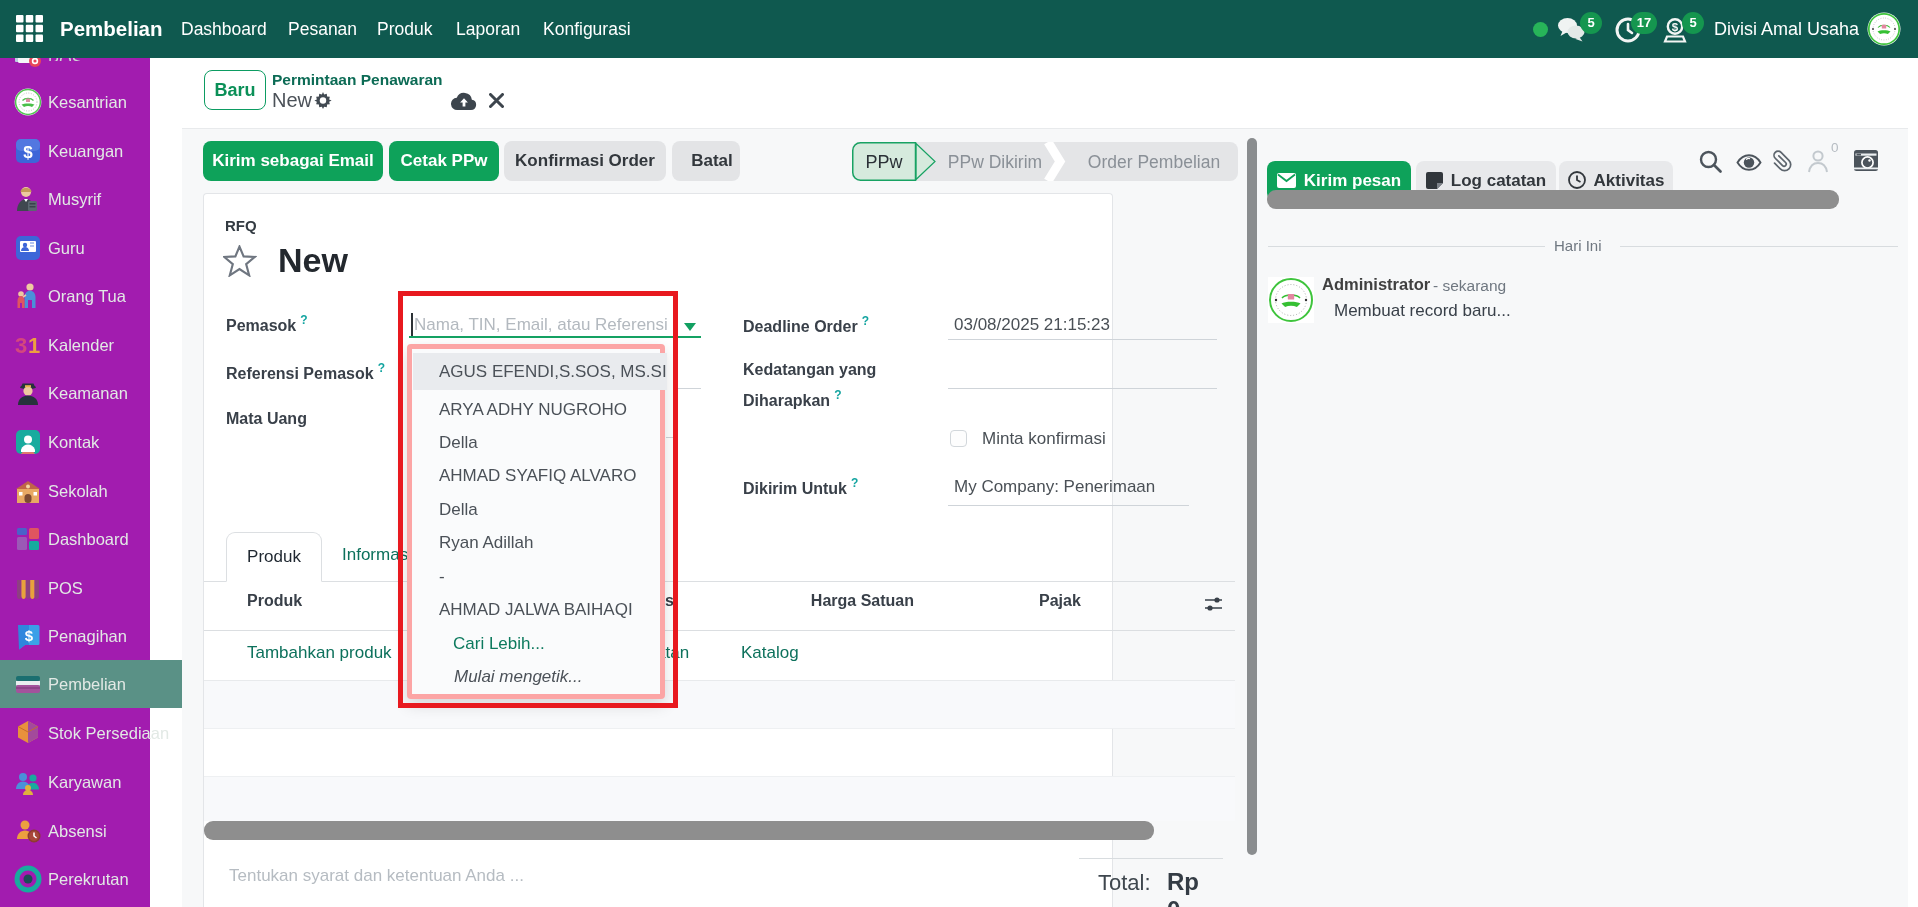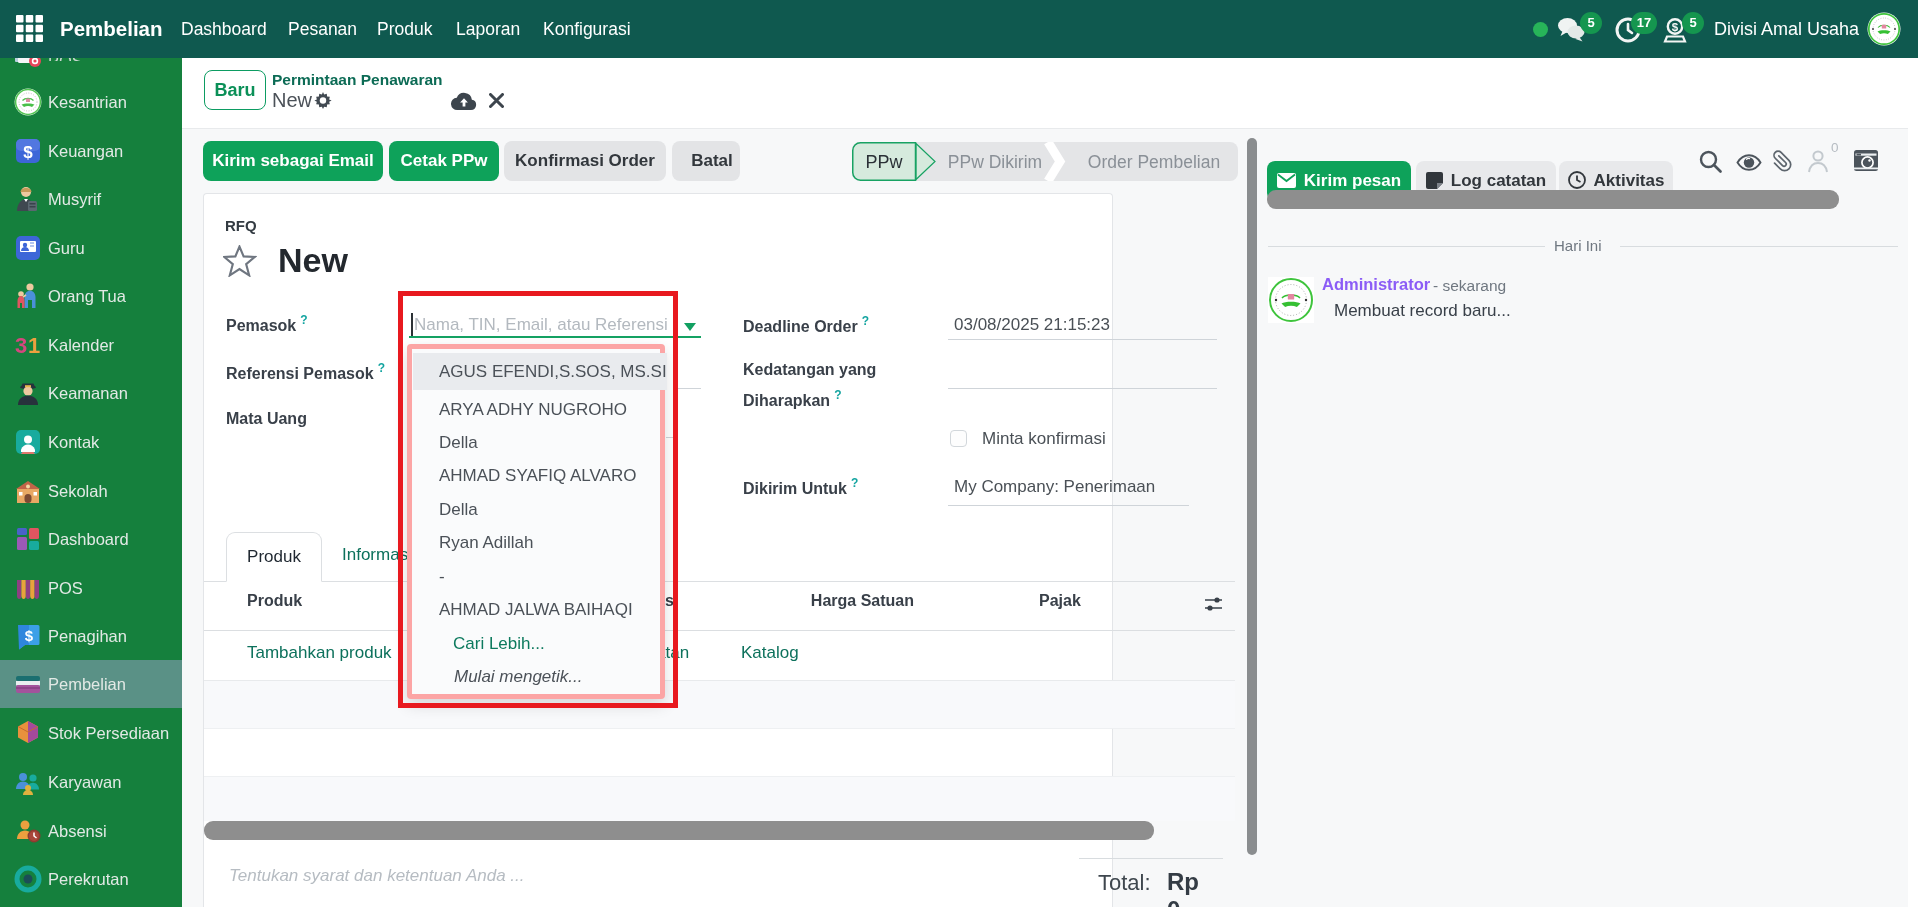--- a/index.html
+++ b/index.html
@@ -5,21 +5,21 @@
 *{margin:0;padding:0;box-sizing:border-box;}
 html,body{width:1918px;height:907px;overflow:hidden;}
 body{font-family:"Liberation Sans",sans-serif;background:#fff;}
 #root{position:relative;width:1918px;height:907px;}
 .abs{position:absolute;}
 
 #navbar{position:absolute;left:0;top:0;width:1918px;height:58px;background:#0f594f;z-index:30;}
 .navmenu{position:absolute;top:0;height:58px;line-height:58px;color:#fff;font-size:17.5px;}
 .badge{position:absolute;background:#15964f;color:#fff;font-weight:bold;font-size:13px;border-radius:11px;height:22px;min-width:22px;text-align:center;line-height:22px;z-index:2;}
 
-#sidebar{position:absolute;left:0;top:58px;width:182px;height:849px;background:#15803d;z-index:20;}
+#sidebar{position:absolute;left:0;top:58px;width:150px;height:849px;background:#a21caf;z-index:20;}
 .sitem{position:absolute;left:0;width:182px;height:49px;}
 .sitem .lbl{position:absolute;left:48px;top:50%;transform:translateY(-50%);color:#e2e9e5;font-size:16.5px;white-space:nowrap;}
 .sitem .ico{position:absolute;left:14px;top:50%;transform:translateY(-50%);width:28px;height:28px;}
 
 #crumbbar{position:absolute;left:182px;top:58px;width:1736px;height:71px;background:#fff;border-bottom:1px solid #e8eaec;z-index:5;}
 #mainbg{position:absolute;left:182px;top:129px;width:1736px;height:778px;background:#f7f8f9;}
 .btn{position:absolute;top:141px;height:40px;border-radius:8px;font-size:17px;font-weight:bold;text-align:center;line-height:40px;}
 .btn-green{background:#0ea25a;color:#fff;}
 .btn-gray{background:#e3e4e6;color:#32373c;}
 
@@ -348,21 +348,21 @@
   <div class="glink" style="left:248px;top:449px;">Tambahkan bagian dan catatan</div>
   <div class="glink" style="left:537px;top:449px;">Katalog</div>
   <div class="abs" style="left:0px;top:486px;width:1031px;height:1px;background:#e8eaec;"></div>
   <div class="abs" style="left:0px;top:487px;width:1031px;height:47px;background:#f8f9fb;"></div>
   <div class="abs" style="left:0px;top:534px;width:1031px;height:1px;background:#eef0f2;"></div>
   <div class="abs" style="left:0px;top:583px;width:1031px;height:44px;background:#f8f9fb;"></div>
   <div class="abs" style="left:0px;top:582px;width:1031px;height:1px;background:#eef0f2;"></div>
 
   <div class="abs" style="left:0px;top:627px;width:950px;height:19px;background:#8e8e8e;border-radius:9px;"></div>
   <div class="abs" style="left:875px;top:664px;width:144px;height:1px;background:#d8dcdf;"></div>
-  <div class="fval" style="left:25px;top:672px;color:#b6bcc2;font-style:italic;">Tentukan syarat dan ketentuan Anda ...</div>
+  <div class="fval" style="left:25px;top:672px;color:#b6bcc2;">Tentukan syarat dan ketentuan Anda ...</div>
   <div class="abs" style="left:894px;top:676px;font-size:22px;color:#3f474e;">Total:</div>
   <div class="abs" style="left:963px;top:674px;font-size:24px;font-weight:bold;color:#343c45;">Rp 0</div>
 </div>
 <div id="chatter">
   <div class="cbtn" style="left:5px;width:144px;background:#0ea25a;color:#fff;">
     <svg style="vertical-align:-2px;margin-right:8px;" width="19" height="15" viewBox="0 0 19 15">
           <rect x="0" y="0" width="19" height="15" rx="2" fill="#fff"></rect>
           <path d="M1 1.5l8.5 6.5L18 1.5" fill="none" stroke="#0ea25a" stroke-width="1.8"></path>
         </svg>Kirim pesan</div>
   <div class="cbtn" style="left:154px;width:140px;background:#e8e9eb;color:#32373c;">
@@ -412,21 +412,21 @@
   <svg class="abs" style="left:6px;top:148px;" width="46" height="46" viewBox="0 0 46 46">
         <rect width="46" height="46" fill="#fff"></rect>
         <circle cx="23" cy="23" r="21" fill="none" stroke="#3ec43c" stroke-width="2"></circle>
         <circle cx="23" cy="23" r="15.5" fill="none" stroke="#777" stroke-width="0.6" stroke-dasharray="1 2"></circle>
         <path d="M13.5 26.5c3.5-2.2 15.5-2.2 19 0l-3.6 3.6c-3.6-1.7-8.2-1.7-11.8 0z" fill="#35c033"></path>
         <path d="M14 21c3.6-4 14.4-4 18 0" fill="none" stroke="#35c033" stroke-width="1.5"></path>
         <rect x="19.8" y="17" width="6.4" height="5.4" rx="0.5" fill="#e386a0"></rect>
         <circle cx="8" cy="23" r="1.2" fill="#333"></circle>
         <circle cx="38" cy="23" r="1.2" fill="#333"></circle>
       </svg>
-  <div class="abs" style="left:60px;top:146px;font-size:16.5px;font-weight:bold;color:#8b5cf6;">Administrator</div>
+  <div class="abs" style="left:60px;top:146px;font-size:16.5px;font-weight:bold;color:#404040;">Administrator</div>
   <div class="abs" style="left:171px;top:148px;font-size:15.5px;color:#6f7780;">- sekarang</div>
   <div class="abs" style="left:72px;top:172px;font-size:17px;color:#394049;">Membuat record baru...</div>
 </div>
 <div class="abs" style="left:1908px;top:58px;width:10px;height:849px;background:#fff;z-index:7;"></div>
 <div id="vscroll"></div>
 <div id="dropdown">
   <div class="ditem" style="top:4px;height:37px;line-height:37px;background:#e9ebee;">AGUS EFENDI,S.SOS, MS.SI</div>
   <div class="ditem" style="top:44px;">ARYA ADHY NUGROHO</div>
   <div class="ditem" style="top:77px;">Della</div>
   <div class="ditem" style="top:110px;">AHMAD SYAFIQ ALVARO</div>

